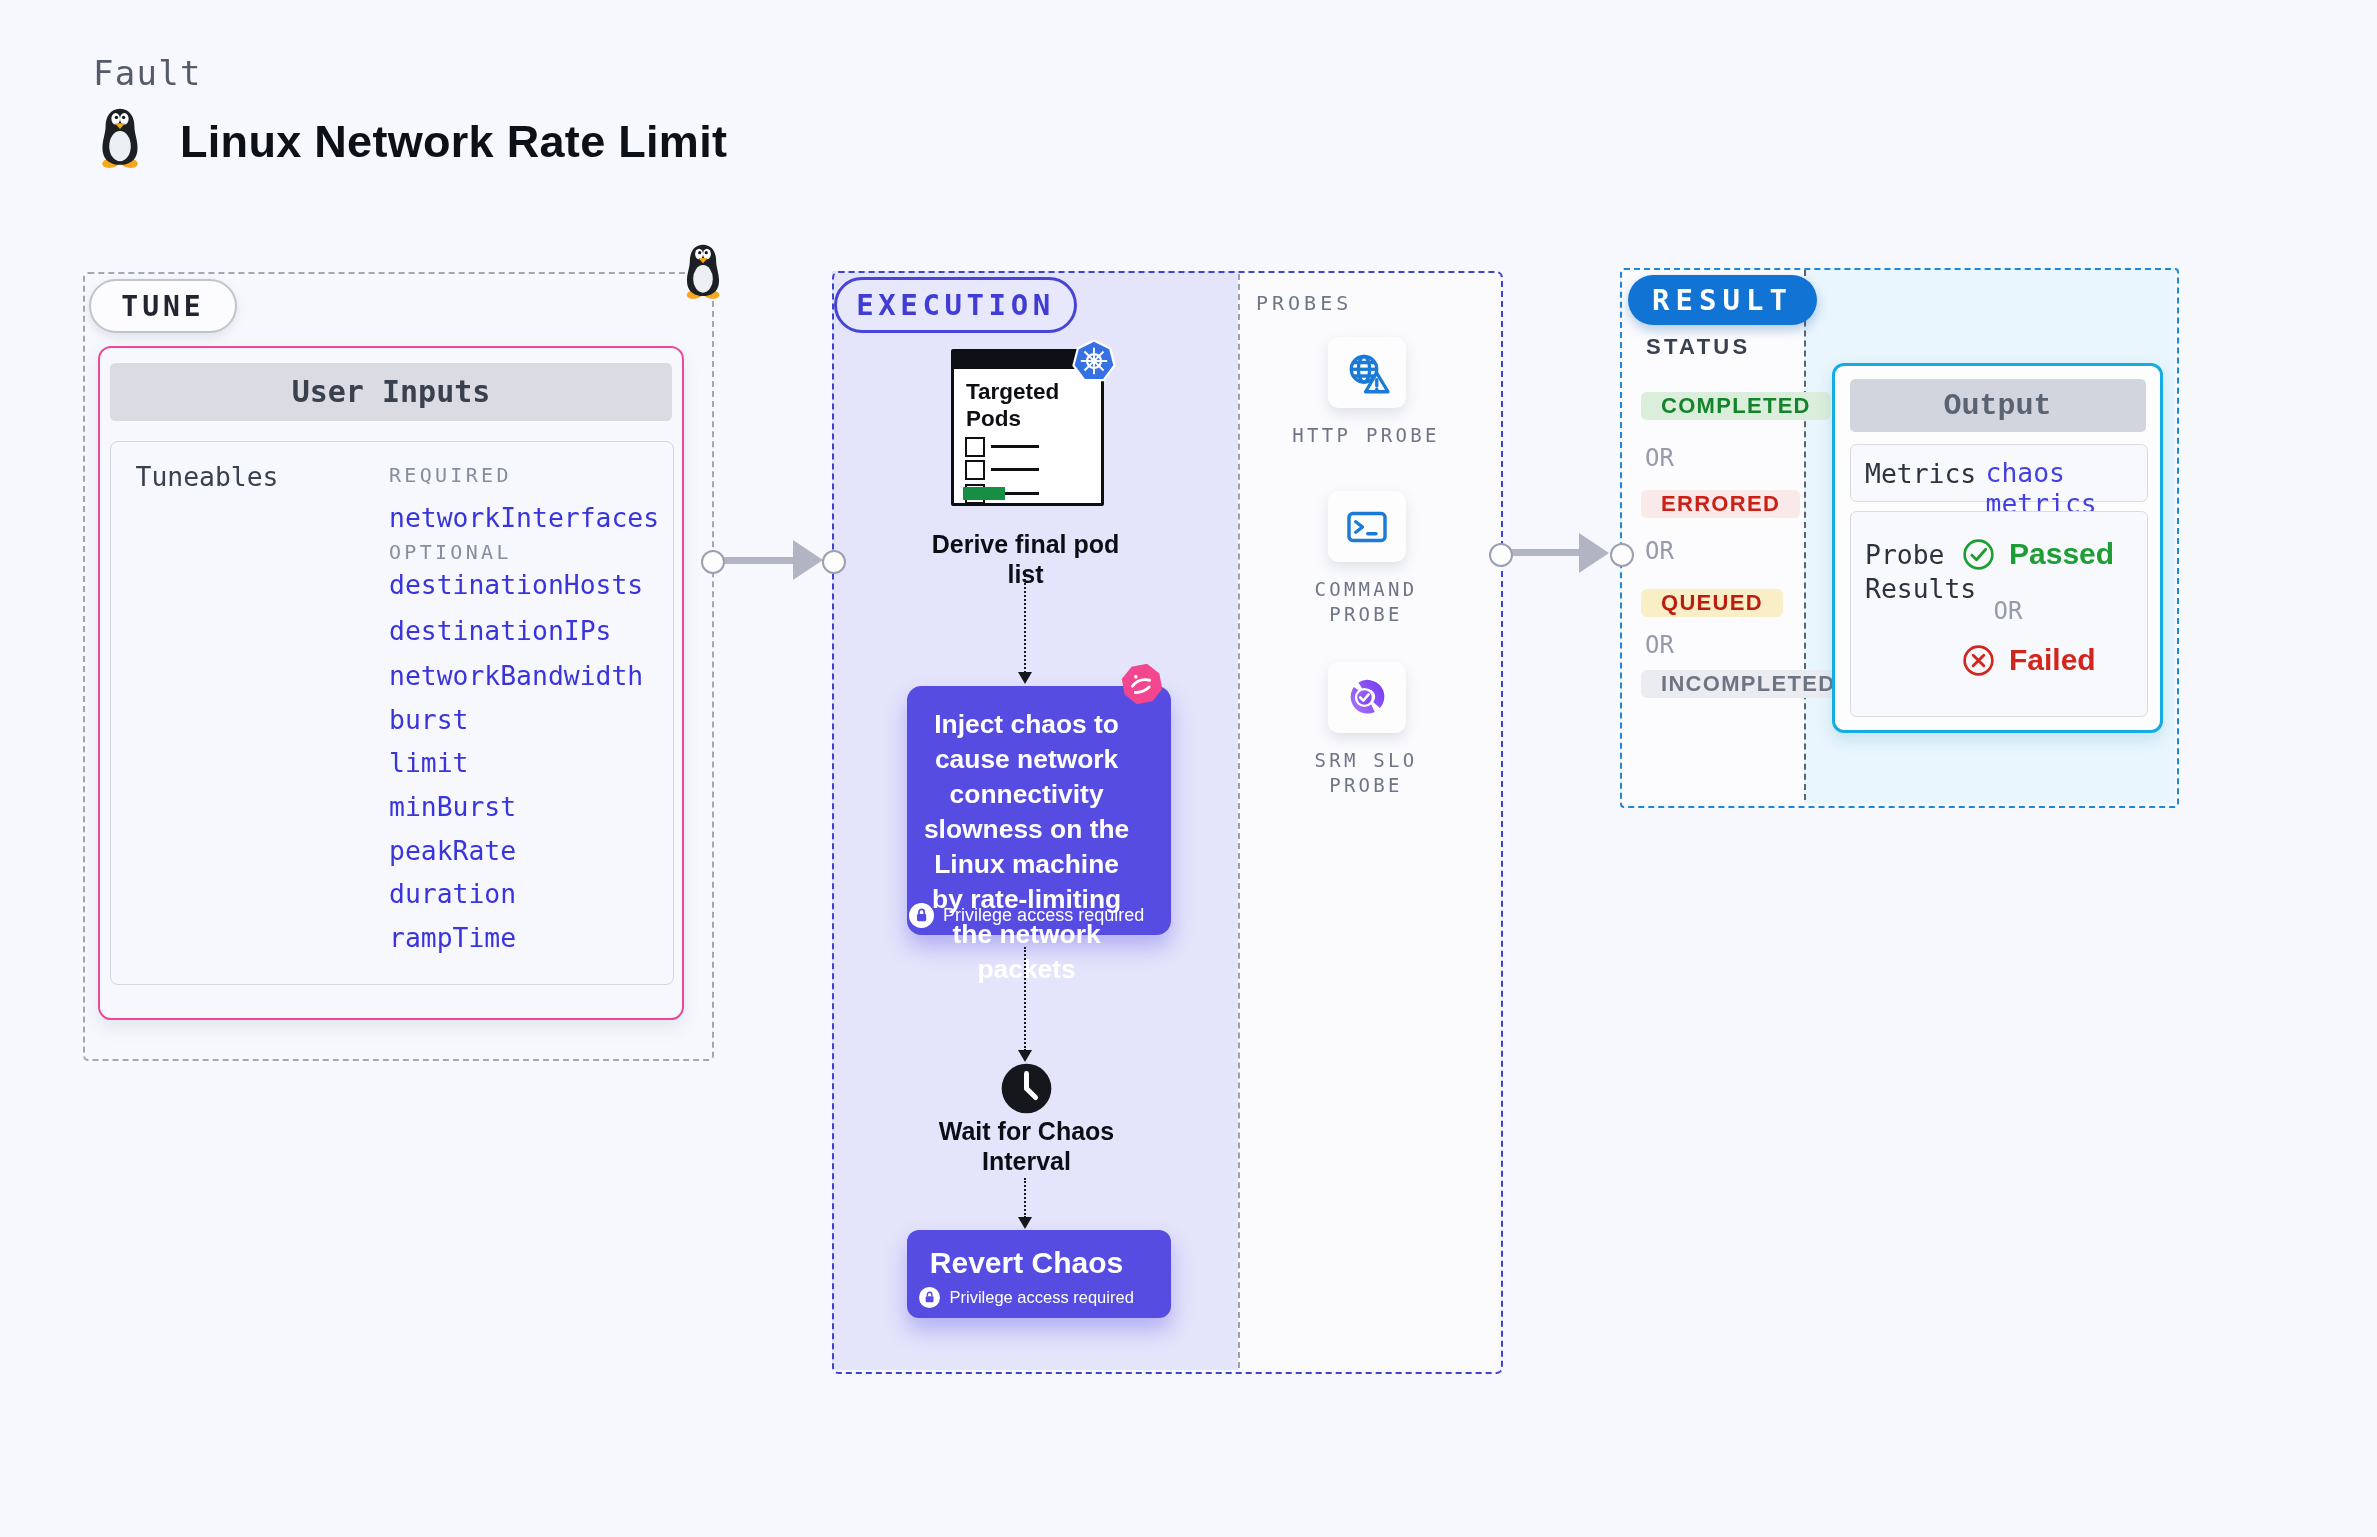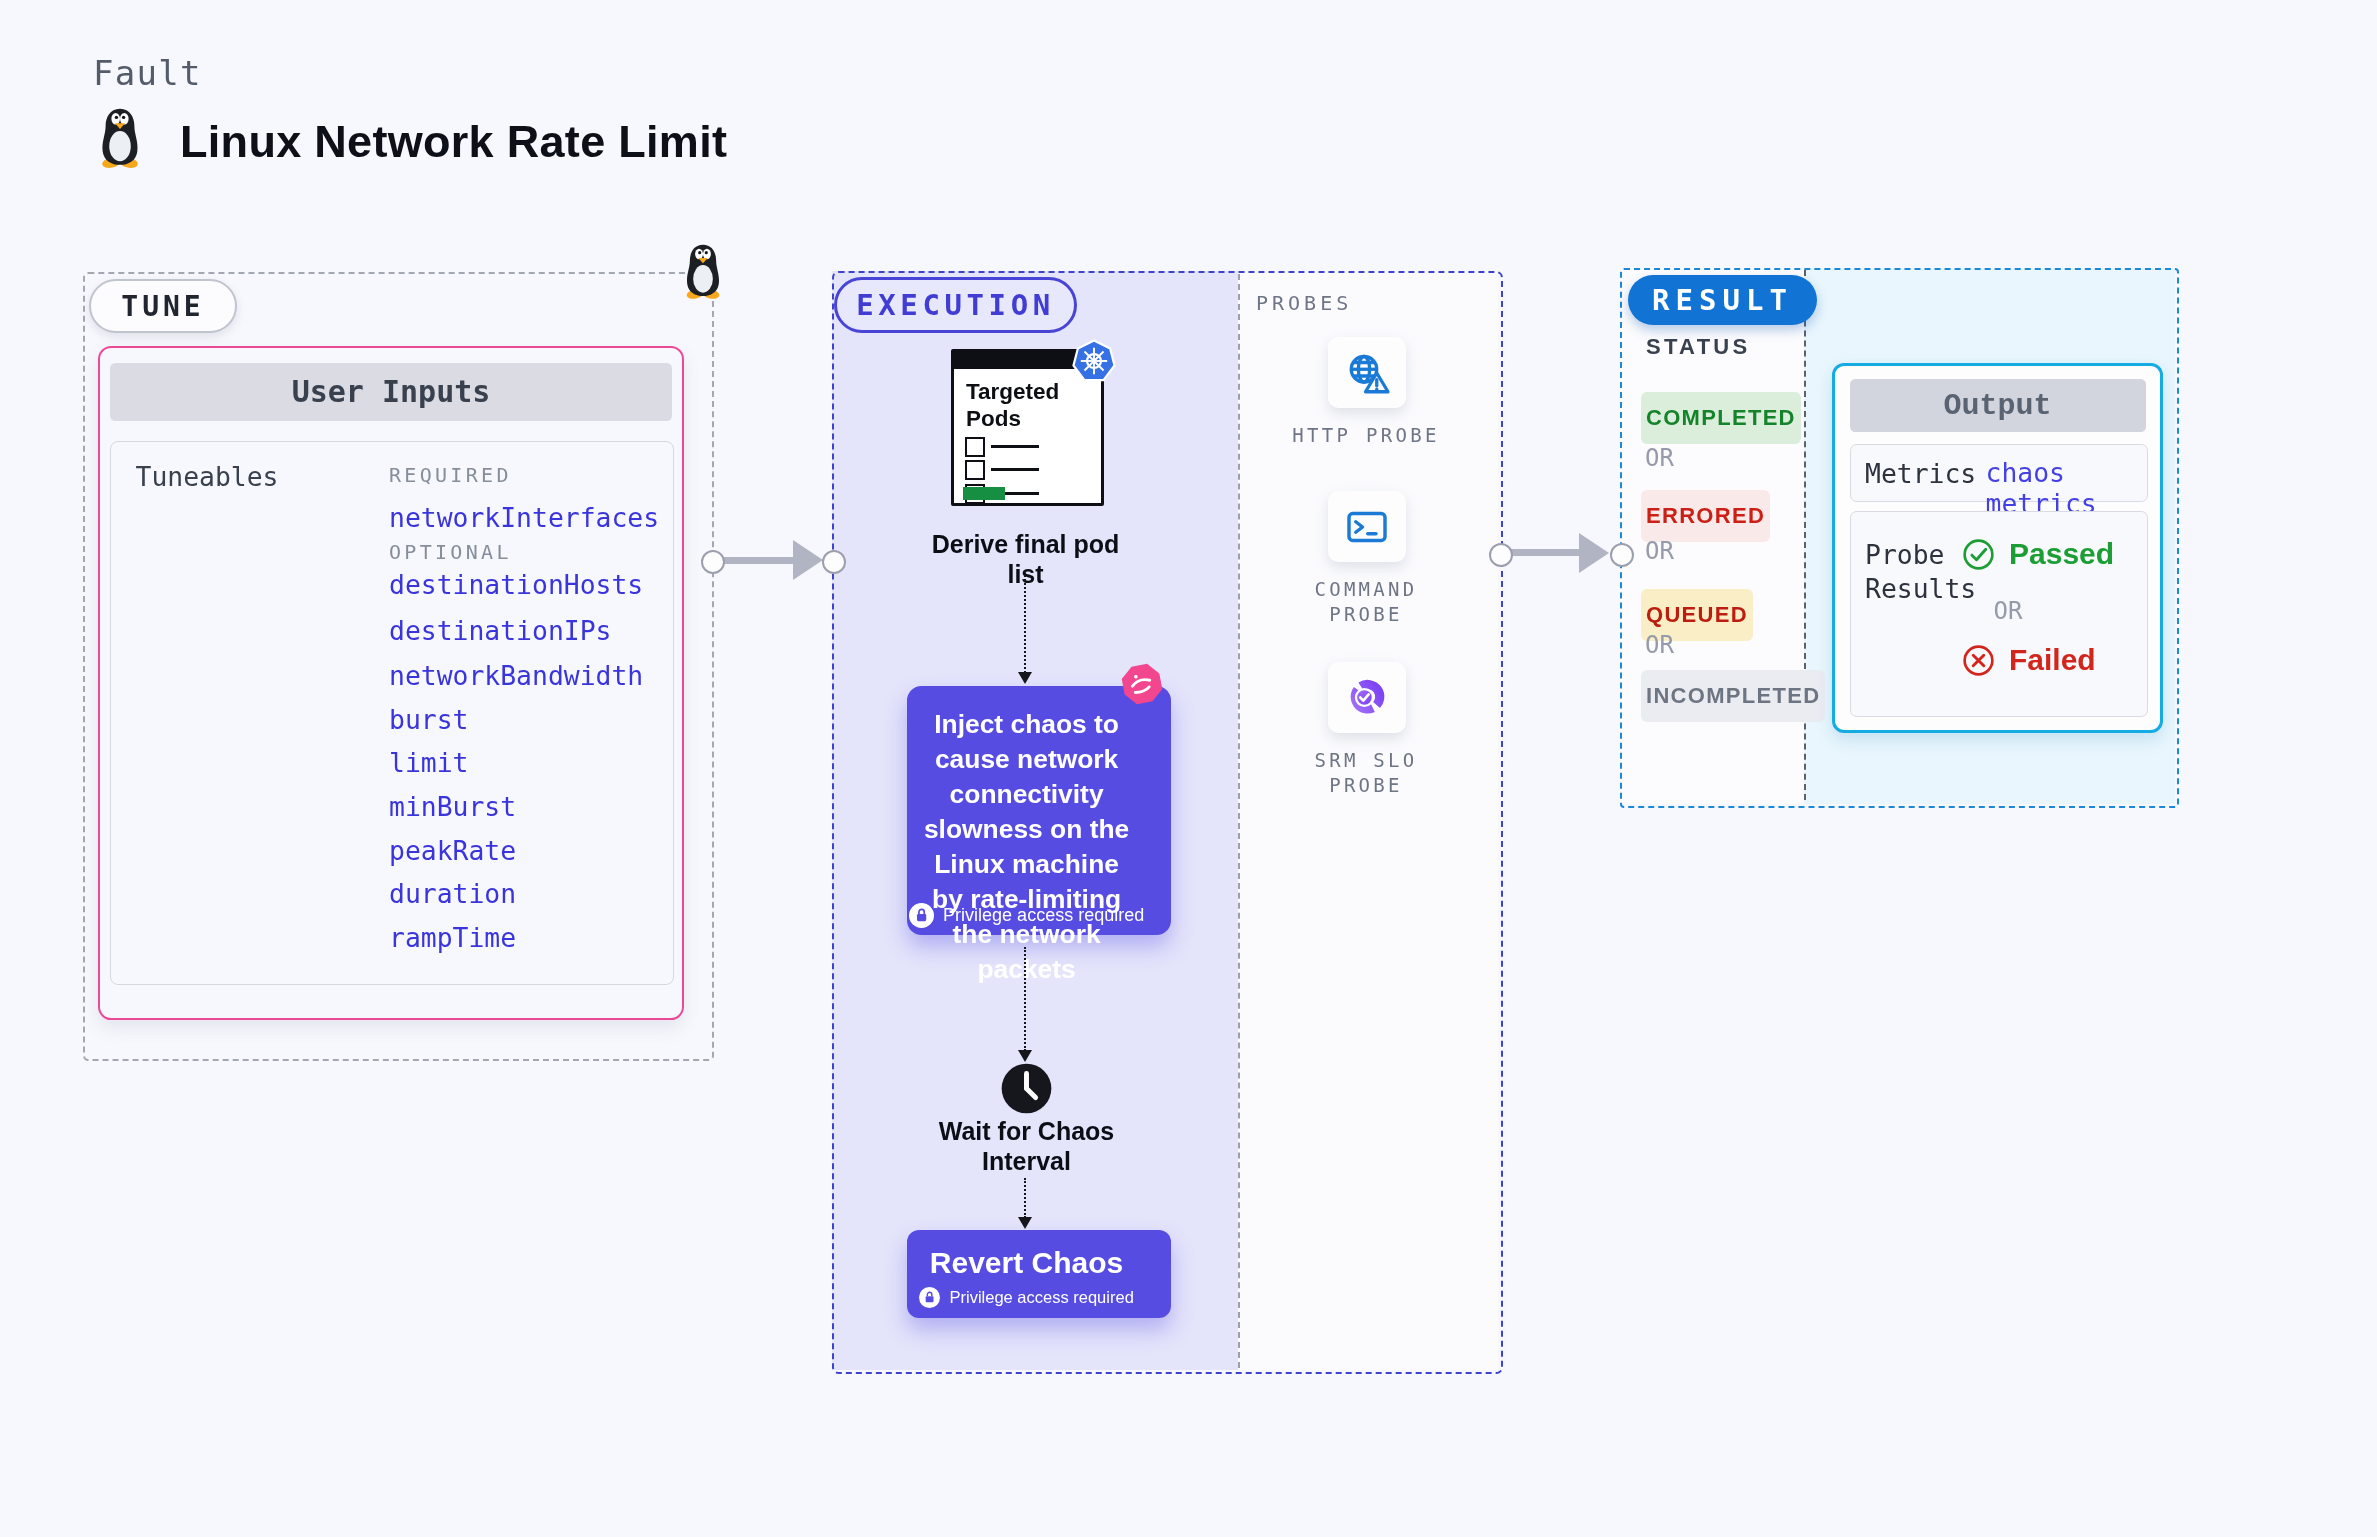--- a/index.html
+++ b/index.html
@@ -66,21 +66,21 @@
   .lock-bubble{width:25px;height:25px;border-radius:50%;background:#ffffff;display:flex;
                align-items:center;justify-content:center;}
   .probe-card{background:#fdfdfe;border-radius:10.6px;box-shadow:0 5.3px 13.2px rgba(120,130,150,.20);
               display:flex;align-items:center;justify-content:center;}
   .probe-label{font-size:19px;color:#6e7585;letter-spacing:3.3px;text-align:center;line-height:24.5px;}
 
   
   .result-left{background:#fcfcfe;}
   .result-right{background:#e9f6fd;}
   .status-label{font-size:22px;font-weight:bold;color:#39414f;letter-spacing:3.3px;}
-  .badge{height:52px;border-radius:6px;display:inline-flex;align-items:center;padding:0 5px;
+  .badge{height:28px;border-radius:6px;display:inline-flex;align-items:center;padding:0 20px;
          font-size:22px;font-weight:bold;letter-spacing:1.3px;}
   .b-completed{background:#dbeedb;color:#15832a;}
   .b-errored{background:#fae9e9;color:#cb2015;}
   .b-queued{background:#faeec6;color:#bc1d11;}
   .b-incompleted{background:#ebecf2;color:#6e7582;}
   .or-label{font-size:24px;color:#959baa;}
   .output-box{background:#fdfdfe;border:3.3px solid #15abe3;border-radius:12px;
               box-shadow:0 6.6px 16px rgba(40,140,190,.18);}
   .output-head{background:#d2d4de;border-radius:5.3px;display:flex;align-items:center;justify-content:center;
                font-size:30px;font-weight:bold;color:#5a6372;font-family:Liberation Mono, monospace;}

